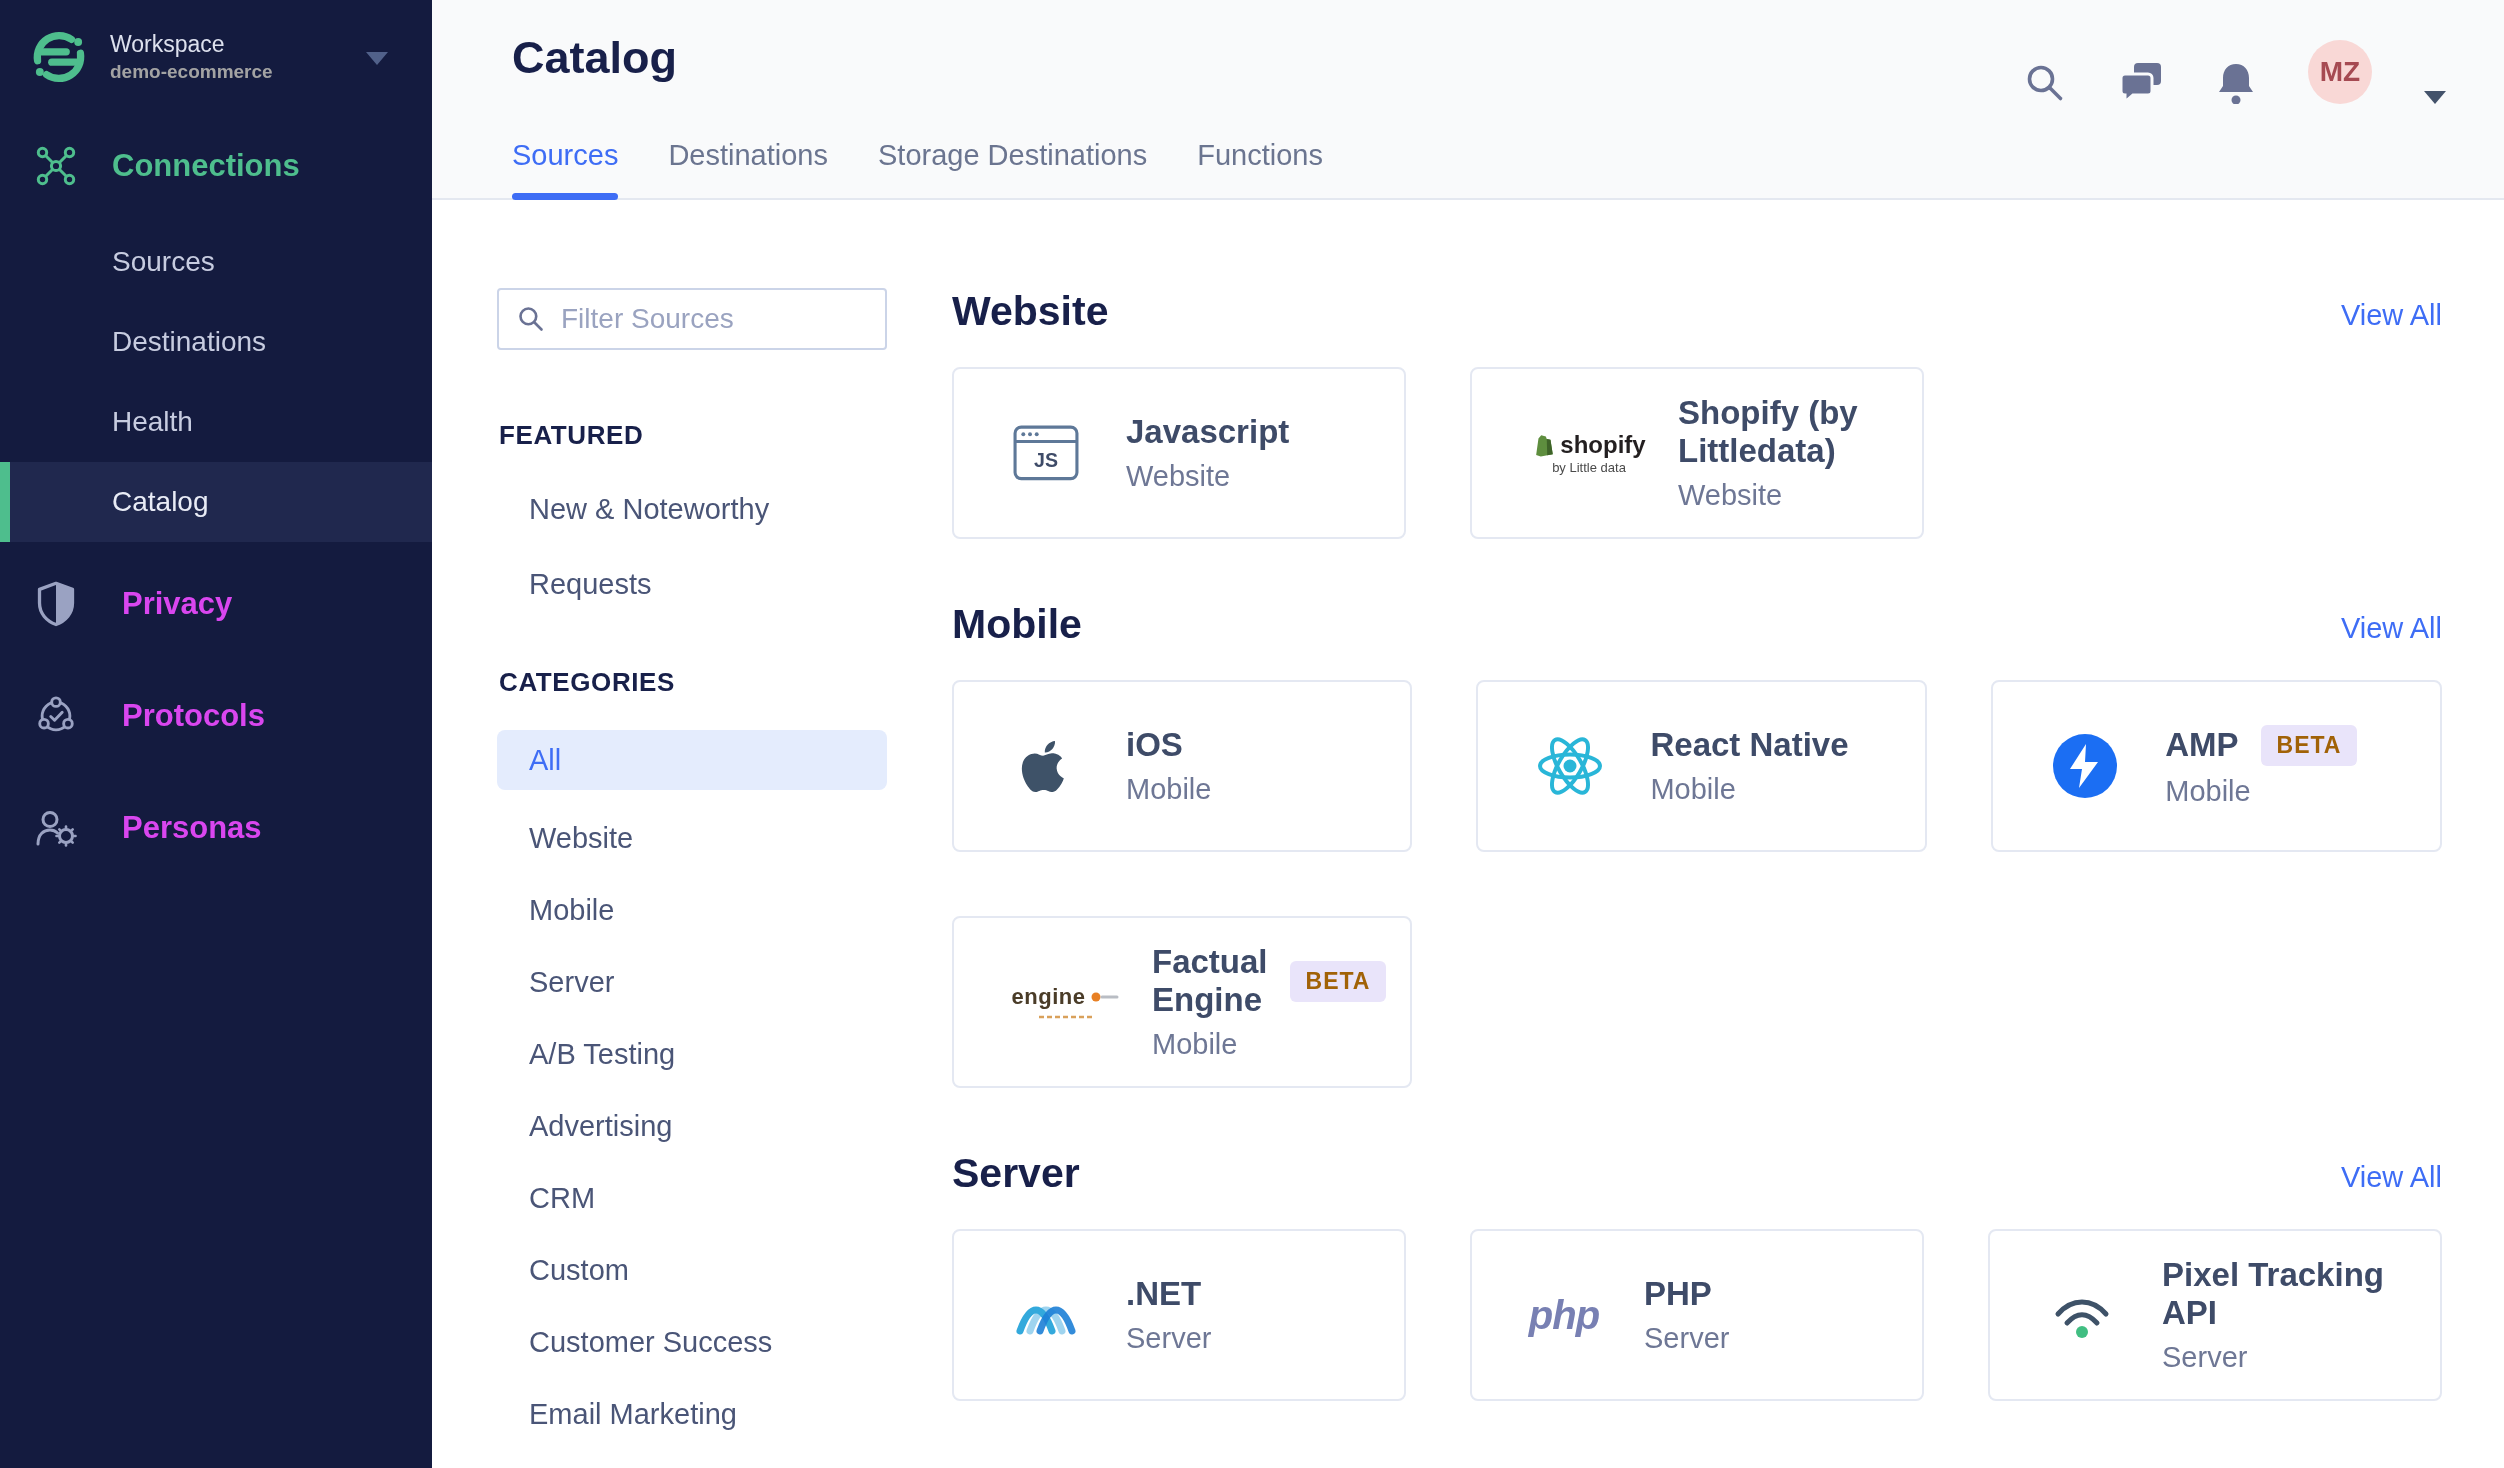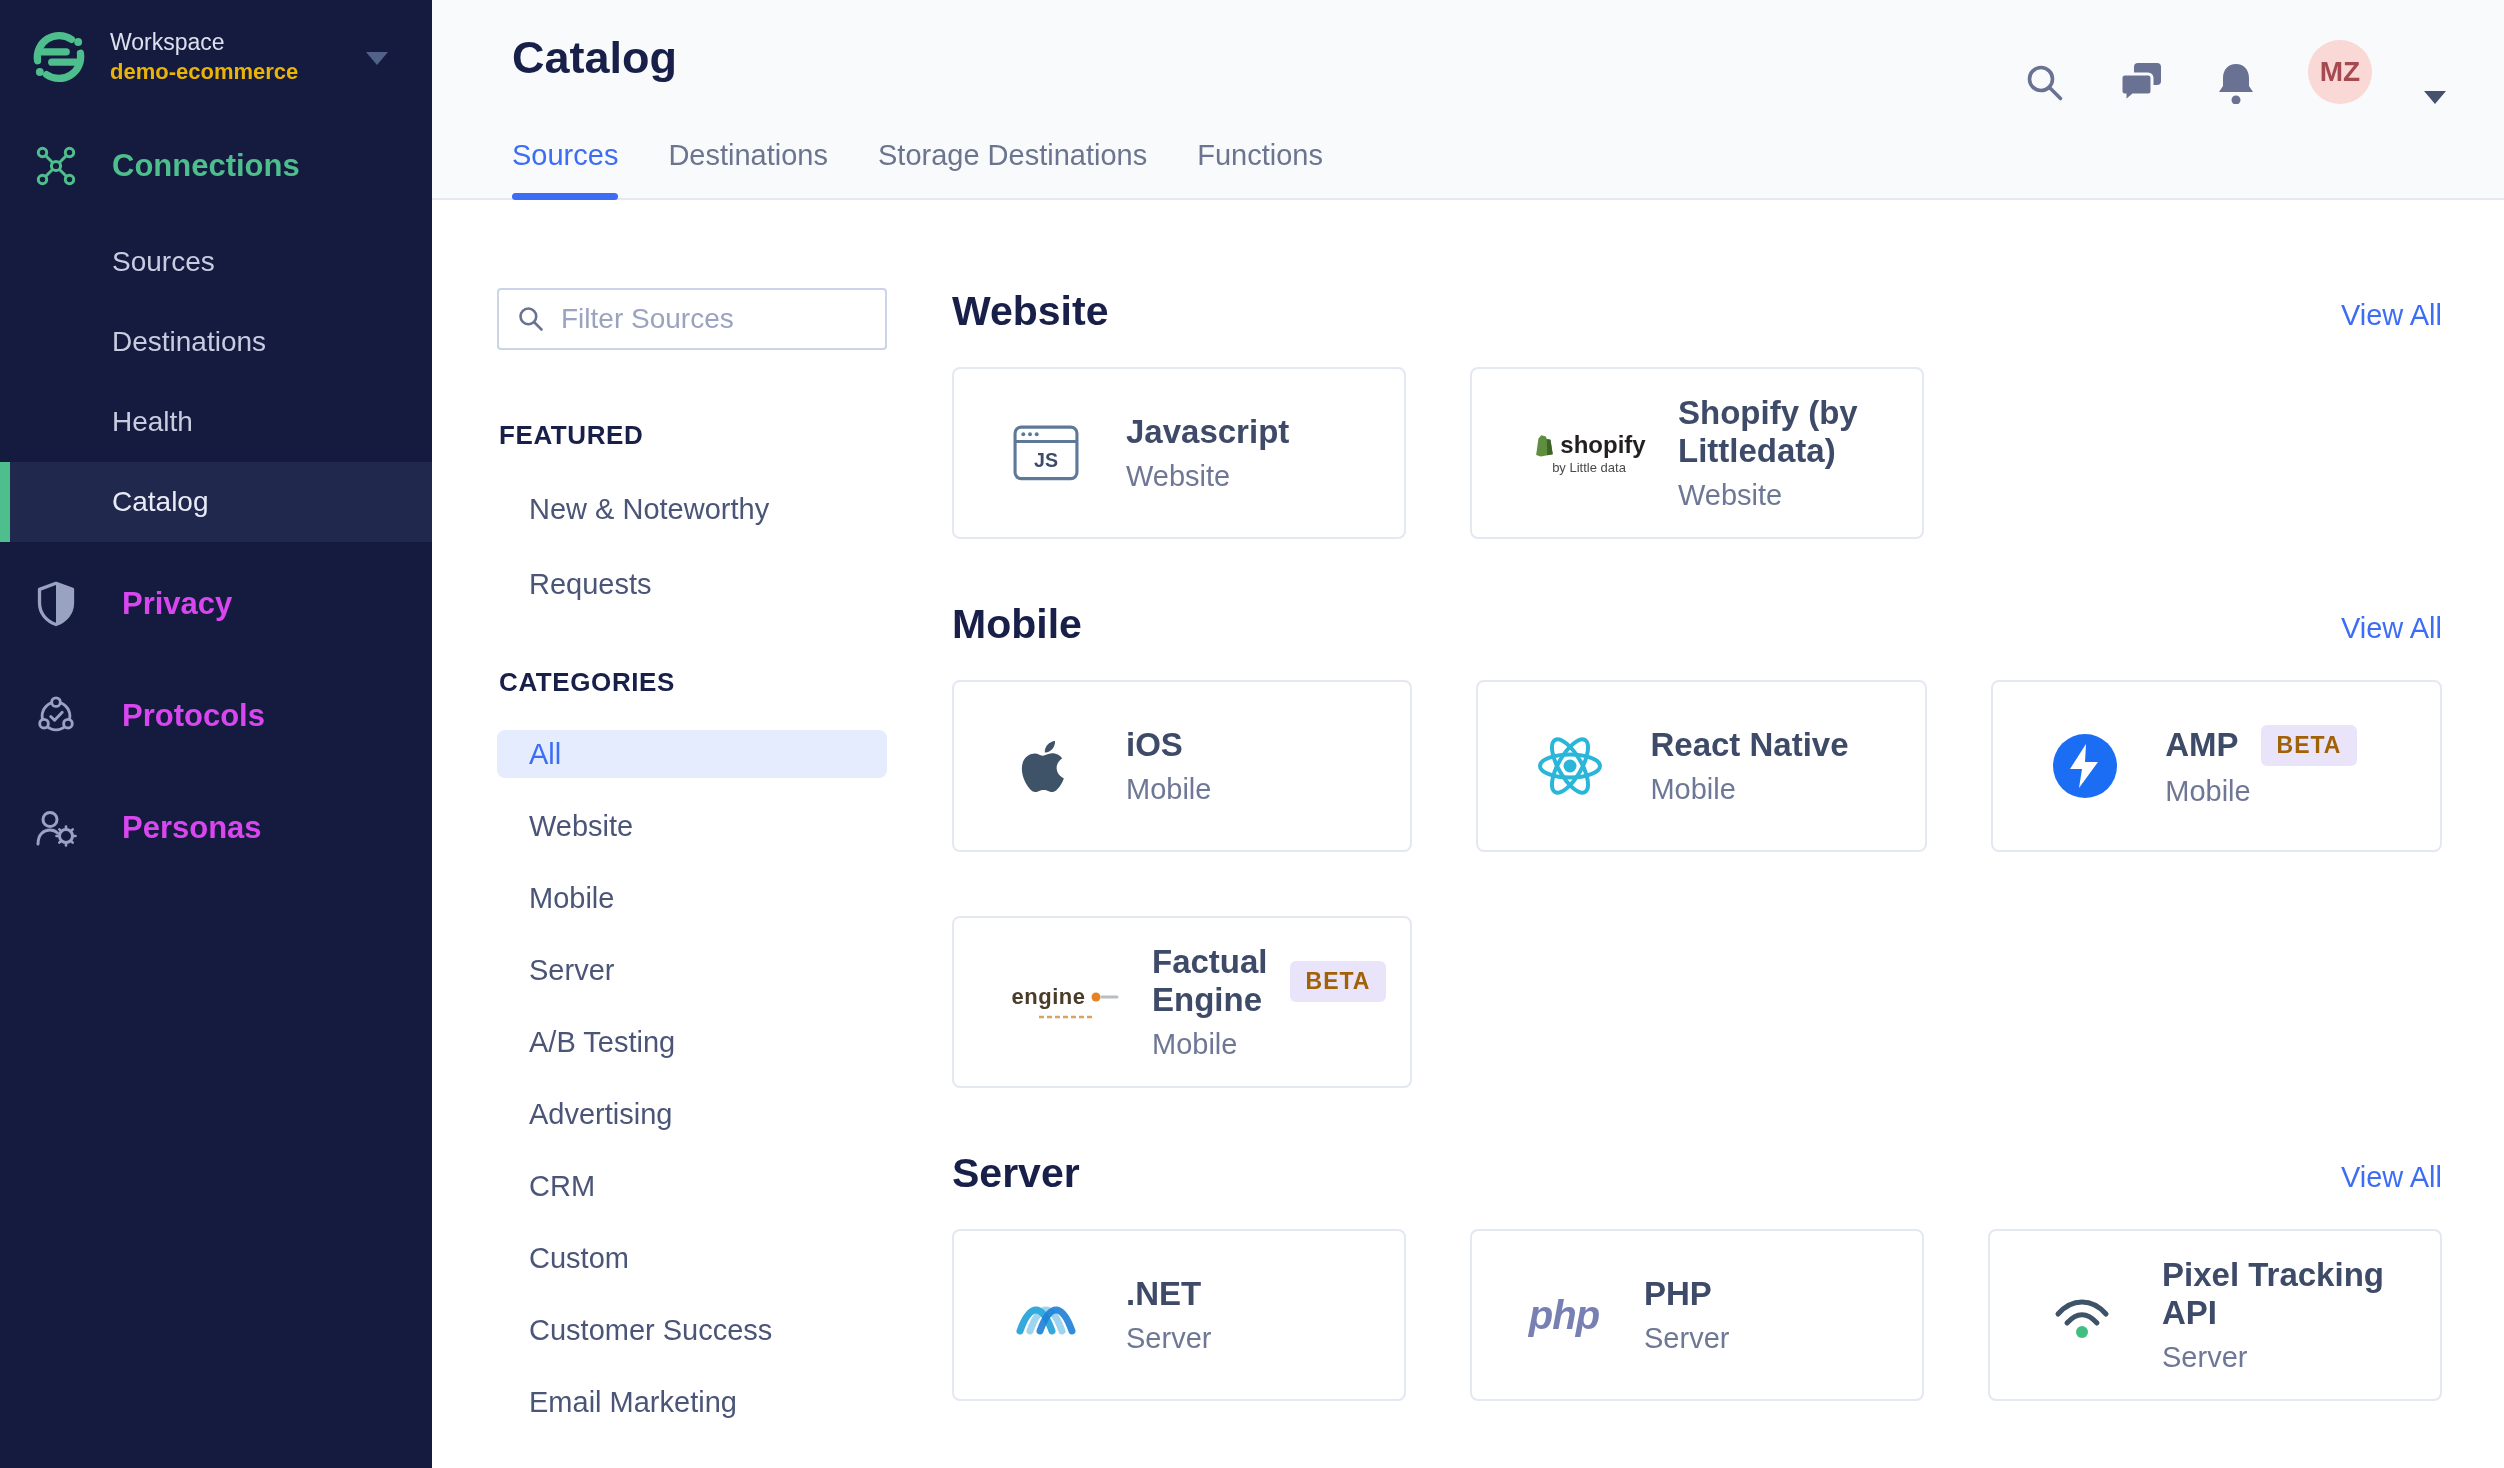--- a/index.html
+++ b/index.html
@@ -4,21 +4,21 @@
 <style>
   * { margin:0; padding:0; box-sizing:border-box; }
   body { font-family:"Liberation Sans", sans-serif; background:#fff; }
   .app { position:relative; width:2504px; height:1468px; overflow:hidden; background:#fff; }
 
   
   .sidebar { position:absolute; left:0; top:0; width:432px; height:100%; background:#141B3F; }
   .workspace { display:flex; align-items:center; padding:28px 0 0 30px; position:relative; cursor:pointer; }
   .ws-logo { width:58px; height:58px; margin-right:22px; flex:none; }
   .ws-label { font-size:23px; color:#DDE1EE; }
-  .ws-name { font-size:22px; color:#eab308; font-weight:700; margin-top:3px; }
+  .ws-name { font-size:19px; color:#a3a3a3; font-weight:700; margin-top:3px; }
   .ws-caret { position:absolute; right:44px; top:52px; width:0; height:0;
               border-left:11px solid transparent; border-right:11px solid transparent; border-top:13px solid #51618A; }
   .nav-connections { margin-top:40px; height:80px; display:flex; align-items:center; cursor:pointer; }
   .nav-connections .nav-icon { width:44px; margin-left:34px; }
   .nav-connections .nav-label { font-size:31px; font-weight:700; color:#4EBE8D; margin-left:34px; }
   .subnav { margin-top:16px; }
   .subnav-item { height:80px; display:flex; align-items:center; padding-left:112px; font-size:28px; color:#C7CCE0; cursor:pointer; }
   .subnav-item.active { background:#20284E; border-left:10px solid #4EBE8D; padding-left:102px; color:#E9ECF6; }
   .nav-items { margin-top:6px; }
   .nav-item { height:112px; display:flex; align-items:center; cursor:pointer; }
@@ -43,21 +43,21 @@
 
   .filter-col { width:390px; flex:none; }
   .search-box { height:62px; border:2px solid #CBD4E8; border-radius:4px; background:#fff; display:flex; align-items:center; padding:0 18px; }
   .search-box input { border:none; outline:none; font-size:28px; color:#333A55; margin-left:16px; width:100%; background:transparent; font-family:"Liberation Sans", sans-serif; }
   .search-box input::placeholder { color:#9AA3C0; }
   .side-heading { margin-top:70px; font-size:26px; font-weight:700; color:#18204A; letter-spacing:0.6px; padding-left:2px; }
   .feat-item { margin-top:42px; font-size:29px; color:#4A5577; padding-left:32px; cursor:pointer; }
   .side-heading.second { margin-top:66px; }
   .cat-list { margin-top:32px; }
   .cat-item { height:72px; display:flex; align-items:center; font-size:29px; color:#4A5577; padding:0 32px; border-radius:8px; cursor:pointer; }
-  .cat-item.active { height:48px; background:#E4ECFD; color:#3E6DF5; margin-bottom:12px; }
+  .cat-item.active { height:60px; background:#E4ECFD; color:#3E6DF5; margin-bottom:12px; }
 
   .catalog-col { flex:1; margin-left:65px; }
   .section { }
   .section + .section { margin-top:62px; }
   .section-head { display:flex; align-items:baseline; justify-content:space-between; }
   .section-title { font-size:41px; font-weight:700; color:#18204A; }
   .view-all { font-size:29px; color:#3E6DF5; cursor:pointer; }
   .cards { margin-top:32px; display:grid; grid-template-columns:repeat(3,1fr); gap:64px; }
   .card { height:172px; border:2px solid #E4E8F2; border-radius:8px; background:#fff; display:flex; align-items:center; padding:0 24px 0 52px; cursor:pointer; }
   .card-logo { width:80px; flex:none; display:flex; flex-direction:column; align-items:center; justify-content:center; margin-right:40px; }

